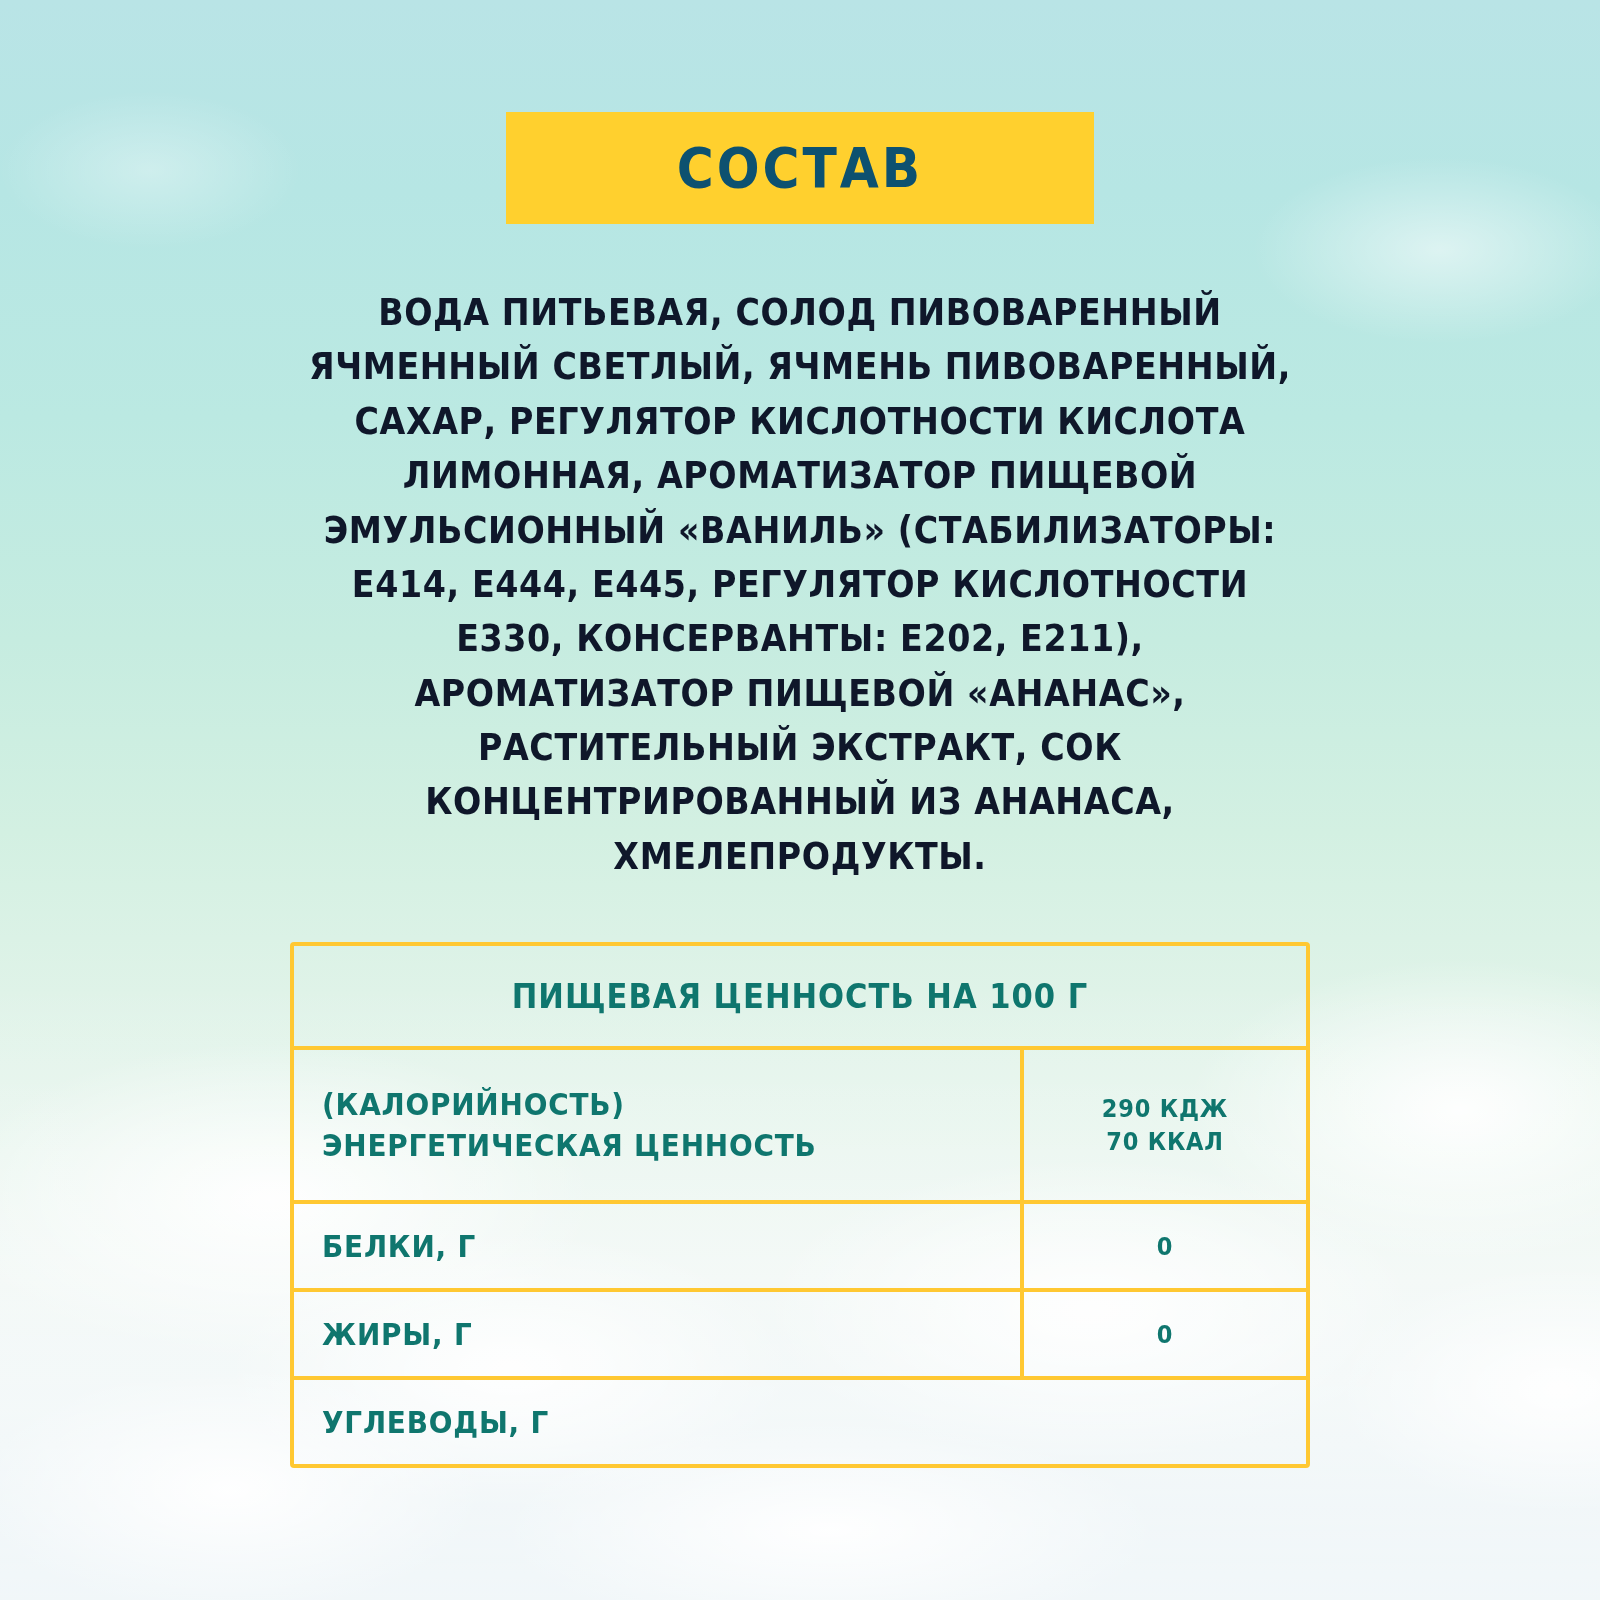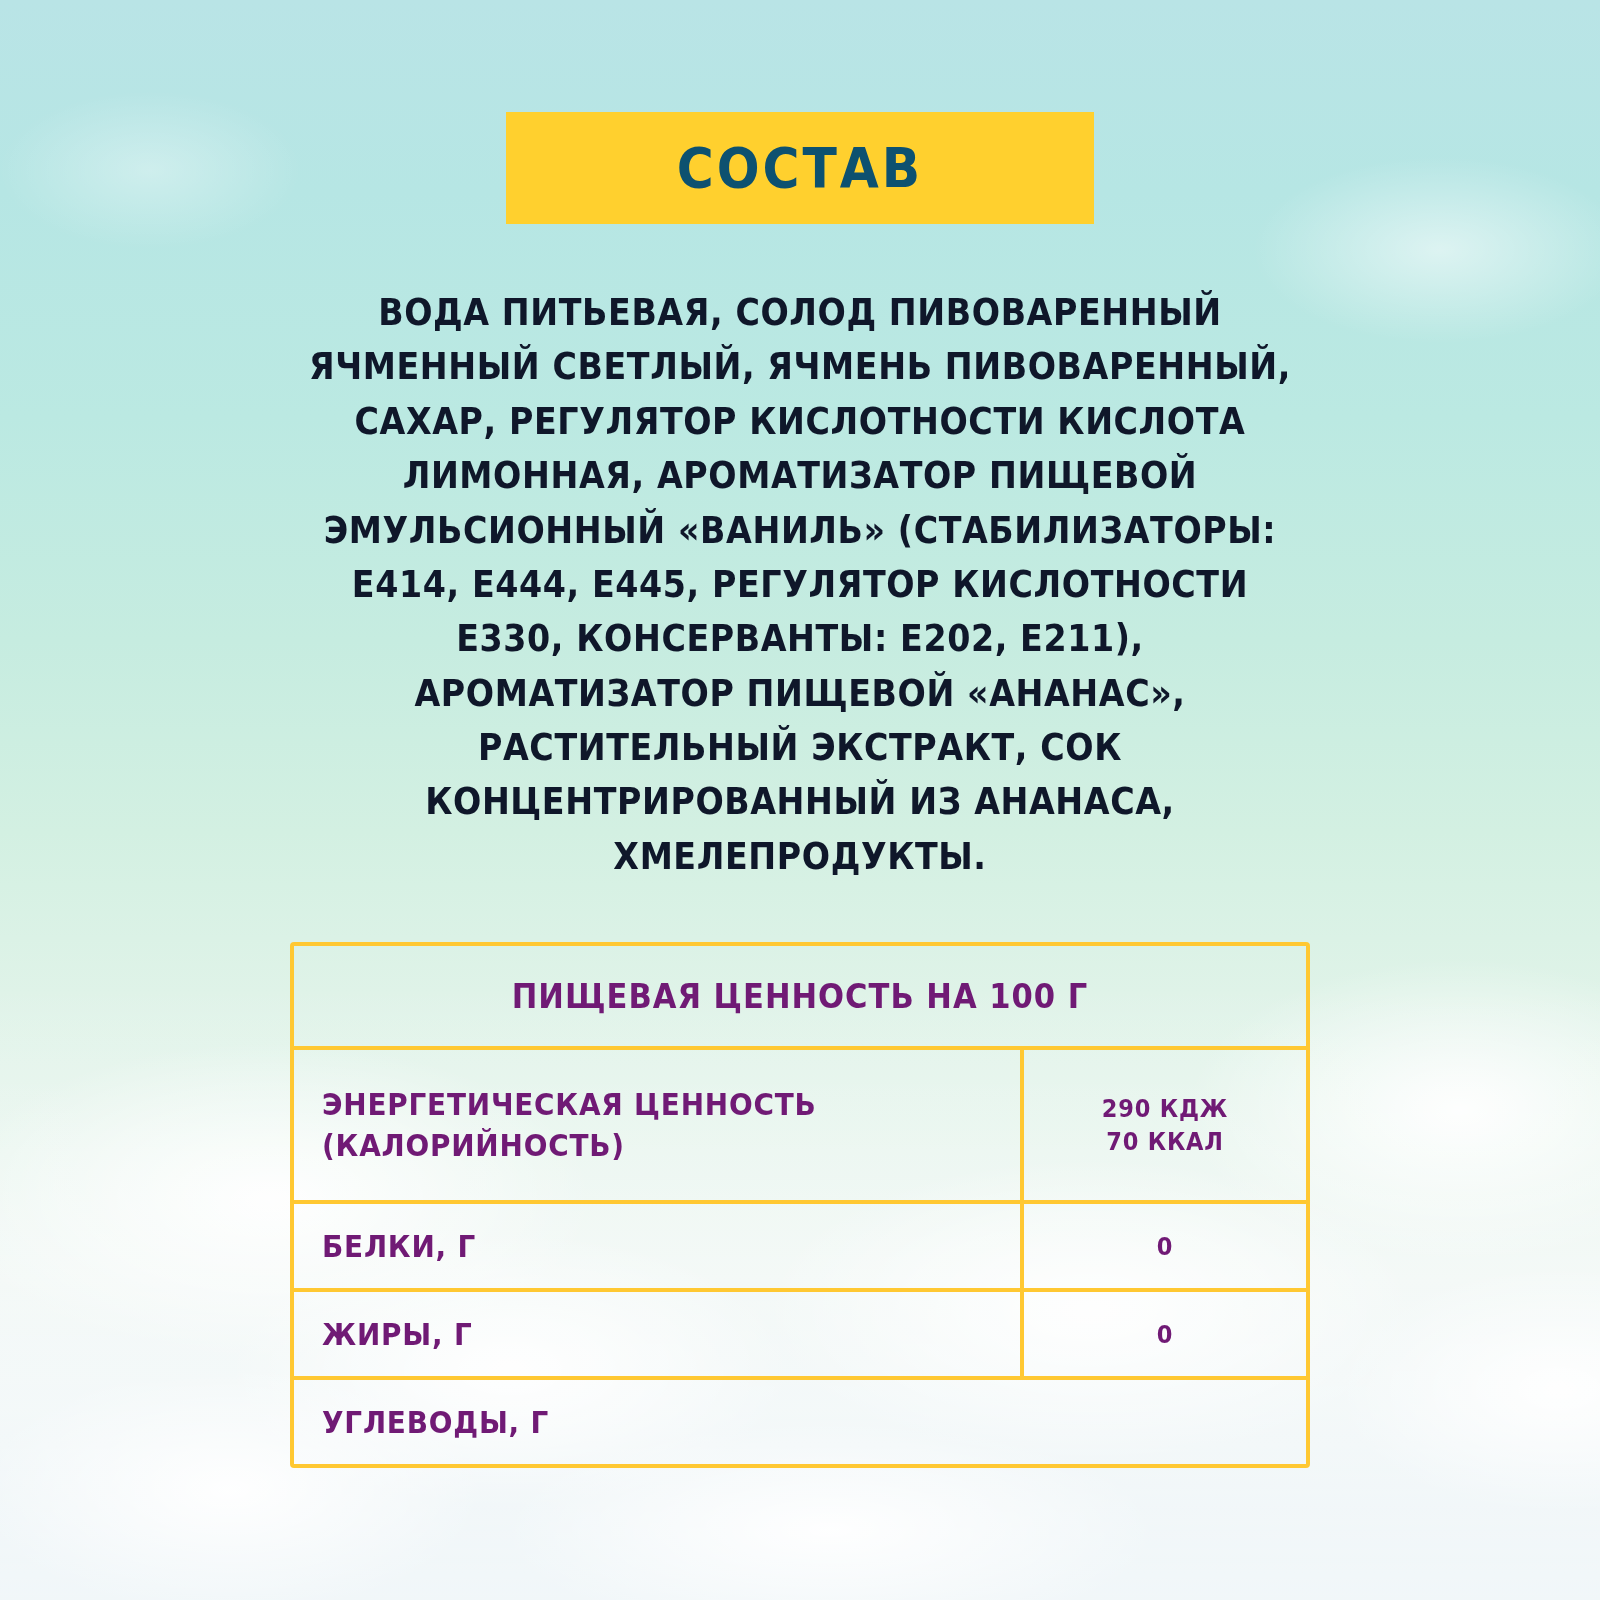--- a/index.html
+++ b/index.html
@@ -96,21 +96,21 @@
     letter-spacing: 0.6px;
     text-transform: uppercase;
   }
 
   
   .nutrition {
     margin-top: 58px;
     width: 1020px;
     border: 4px solid #ffc832;
     border-radius: 4px;
-    color: #701a75;
+    color: #0f766e;
   }
   .nut-head {
     height: 104px;
     display: flex;
     align-items: center;
     justify-content: center;
     border-bottom: 4px solid #ffc832;
     font-family: "DejaVu Sans Condensed", "Liberation Sans Narrow", "Liberation Sans", sans-serif;
     font-size: 34px;
     font-weight: 700;
@@ -181,22 +181,22 @@
   </div>
 
   <div class="ingredients">ВОДА ПИТЬЕВАЯ, СОЛОД ПИВОВАРЕННЫЙ ЯЧМЕННЫЙ СВЕТЛЫЙ, ЯЧМЕНЬ ПИВОВАРЕННЫЙ, САХАР, РЕГУЛЯТОР КИСЛОТНОСТИ КИСЛОТА ЛИМОННАЯ, АРОМАТИЗАТОР ПИЩЕВОЙ ЭМУЛЬСИОННЫЙ «ВАНИЛЬ» (СТАБИЛИЗАТОРЫ: Е414, Е444, Е445, РЕГУЛЯТОР КИСЛОТНОСТИ Е330, КОНСЕРВАНТЫ: Е202, Е211), АРОМАТИЗАТОР ПИЩЕВОЙ «АНАНАС», РАСТИТЕЛЬНЫЙ ЭКСТРАКТ, СОК КОНЦЕНТРИРОВАННЫЙ ИЗ АНАНАСА, ХМЕЛЕПРОДУКТЫ.</div>
 
   <div class="nutrition">
 
     <div class="nut-head">ПИЩЕВАЯ ЦЕННОСТЬ НА 100 Г</div>
 
     <div class="nut-row tall">
       <div class="nut-label">
+        <span>(КАЛОРИЙНОСТЬ)</span>
         <span>ЭНЕРГЕТИЧЕСКАЯ ЦЕННОСТЬ</span>
-        <span>(КАЛОРИЙНОСТЬ)</span>
       </div>
       <div class="nut-value">
         <span>290 КДЖ</span>
         <span>70 ККАЛ</span>
       </div>
     </div>
 
     <div class="nut-row short">
       <div class="nut-label">
         <span>БЕЛКИ, Г</span>

